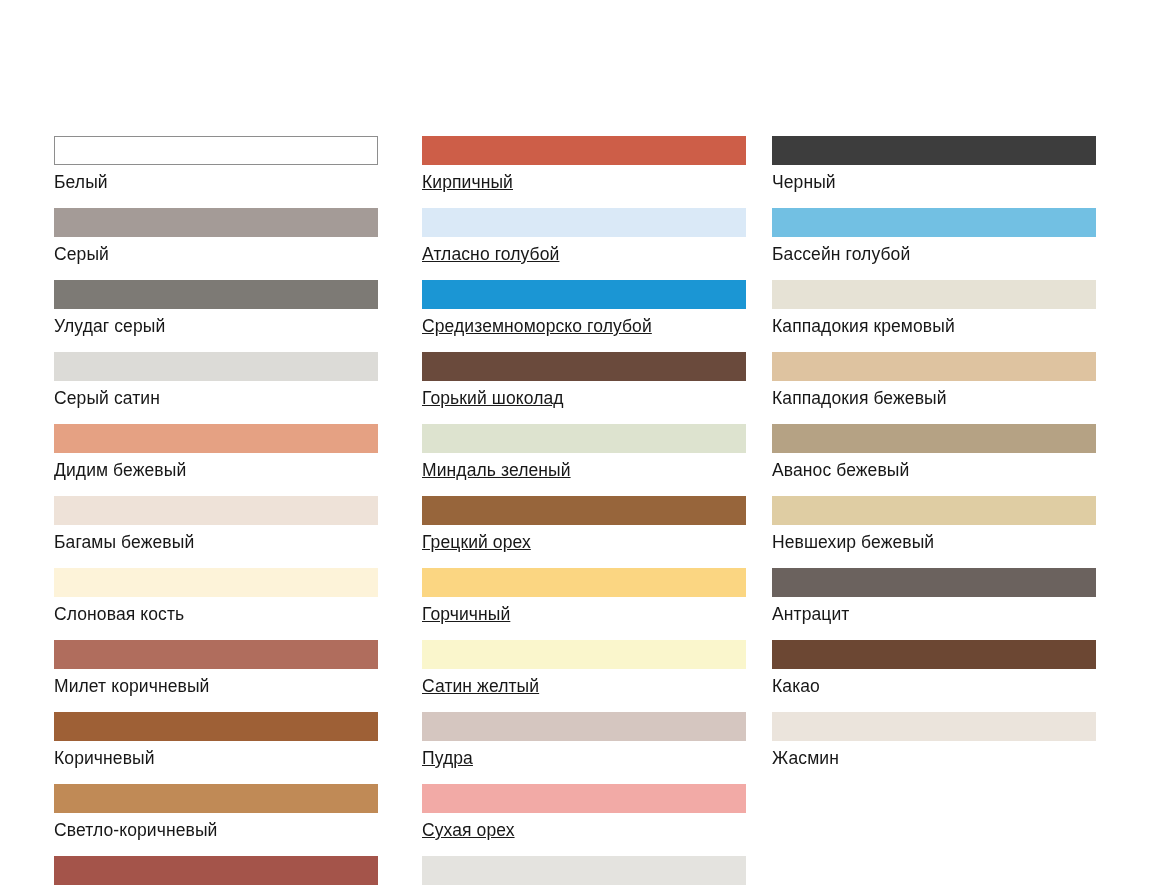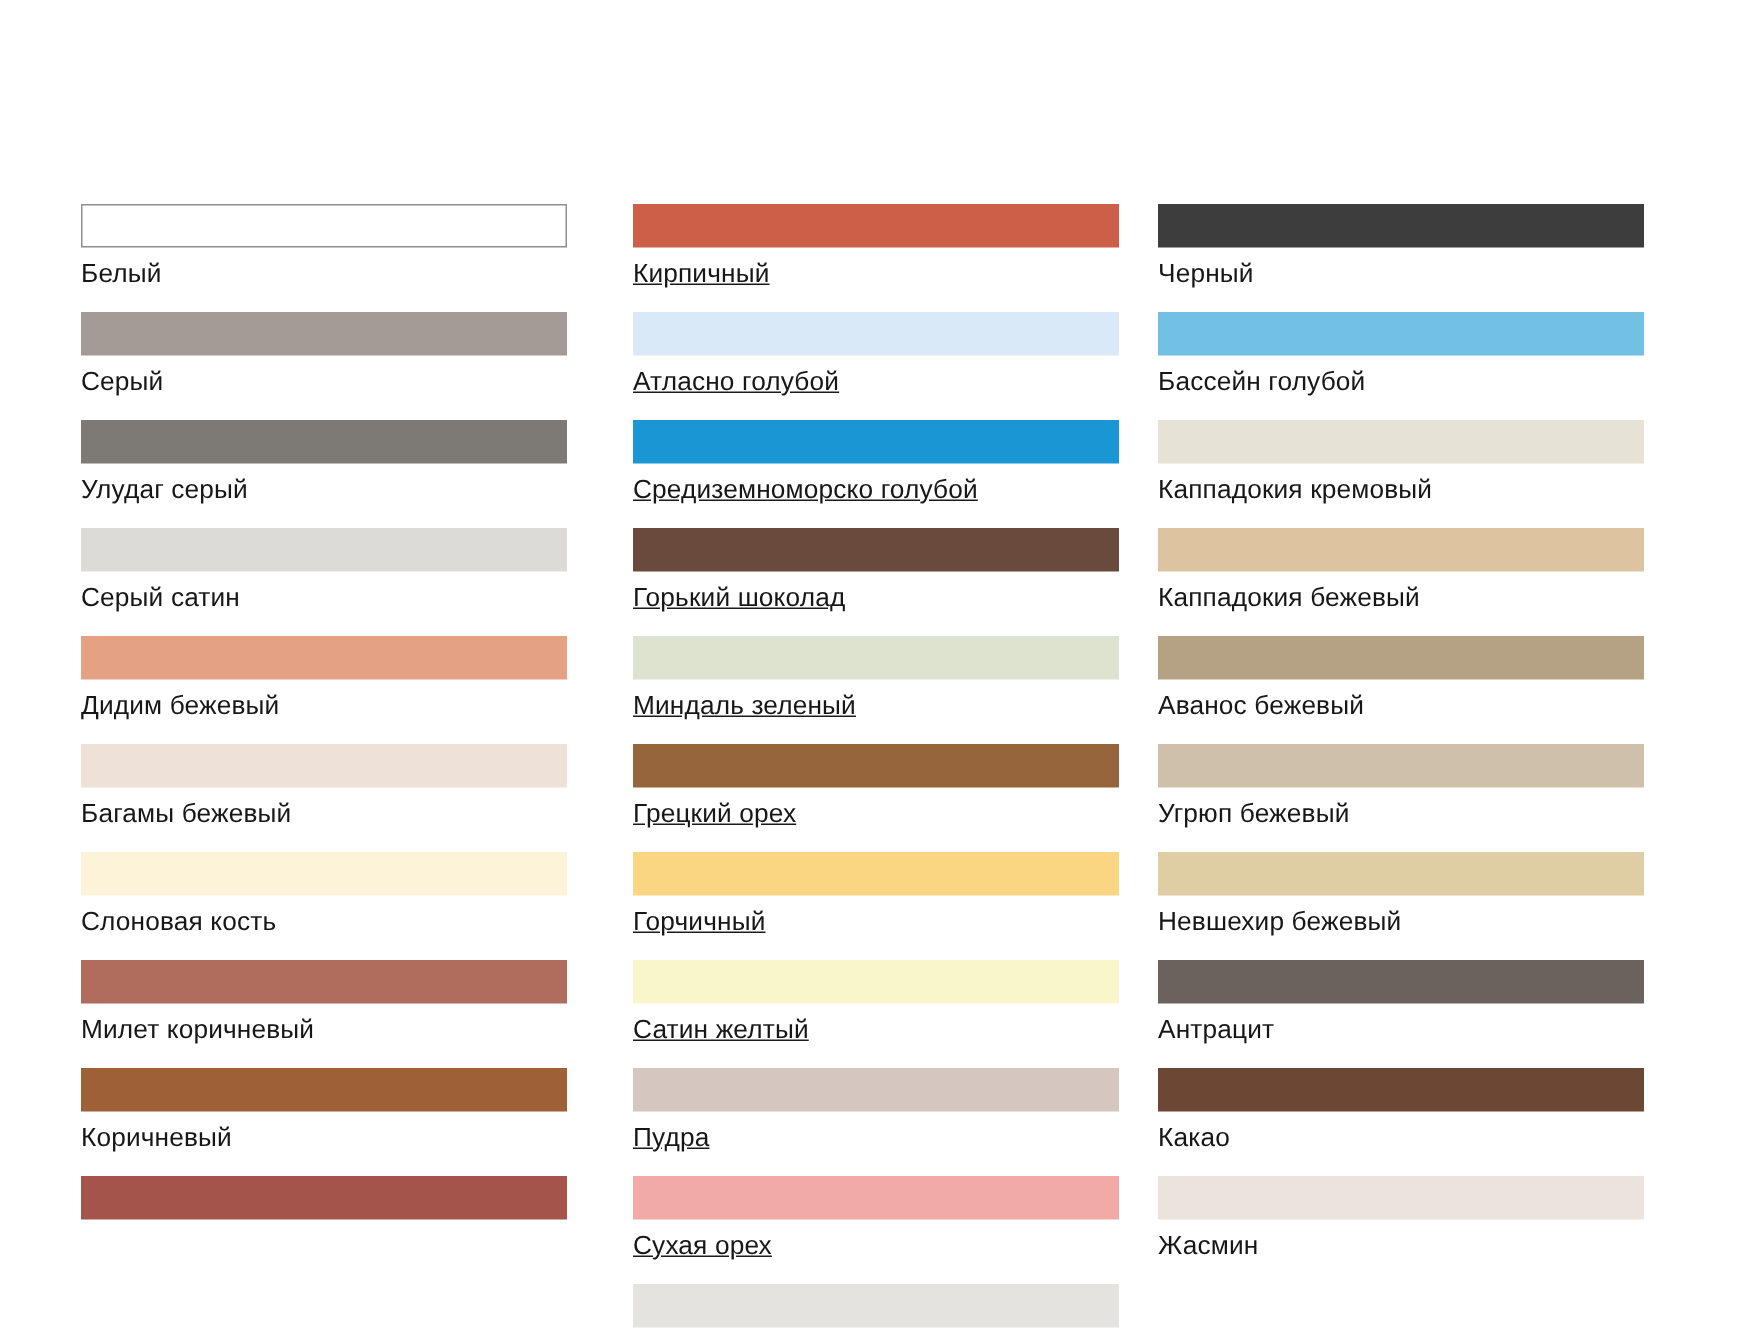--- a/index.html
+++ b/index.html
@@ -98,20 +98,24 @@
       </div>
       <div class="swatch-item">
         <span class="swatch-bar" style="background:#b06d5d"></span>
         <span class="swatch-label">Милет коричневый</span>
       </div>
       <div class="swatch-item">
         <span class="swatch-bar" style="background:#9e6036"></span>
         <span class="swatch-label">Коричневый</span>
       </div>
       <div class="swatch-item">
+        <span class="swatch-bar" style="background:#c08a56"></span>
+        <span class="swatch-label">Светло-коричневый</span>
+      </div>
+      <div class="swatch-item">
         <span class="swatch-bar" style="background:#a4544a"></span>
       </div>
     </div>
 
     <div class="column col-2">
       <div class="swatch-item">
         <span class="swatch-bar" style="background:#cd5e48"></span>
         <span class="swatch-label">Кирпичный</span>
       </div>
       <div class="swatch-item">
@@ -171,24 +175,20 @@
       </div>
       <div class="swatch-item">
         <span class="swatch-bar" style="background:#dec3a0"></span>
         <span class="swatch-label">Каппадокия бежевый</span>
       </div>
       <div class="swatch-item">
         <span class="swatch-bar" style="background:#b5a284"></span>
         <span class="swatch-label">Аванос бежевый</span>
       </div>
       <div class="swatch-item">
-        <span class="swatch-bar" style="background:#cfc0ac"></span>
-        <span class="swatch-label">Угрюп бежевый</span>
-      </div>
-      <div class="swatch-item">
         <span class="swatch-bar" style="background:#dfcda3"></span>
         <span class="swatch-label">Невшехир бежевый</span>
       </div>
       <div class="swatch-item">
         <span class="swatch-bar" style="background:#6b625e"></span>
         <span class="swatch-label">Антрацит</span>
       </div>
       <div class="swatch-item">
         <span class="swatch-bar" style="background:#6c4733"></span>
         <span class="swatch-label">Какао</span>

